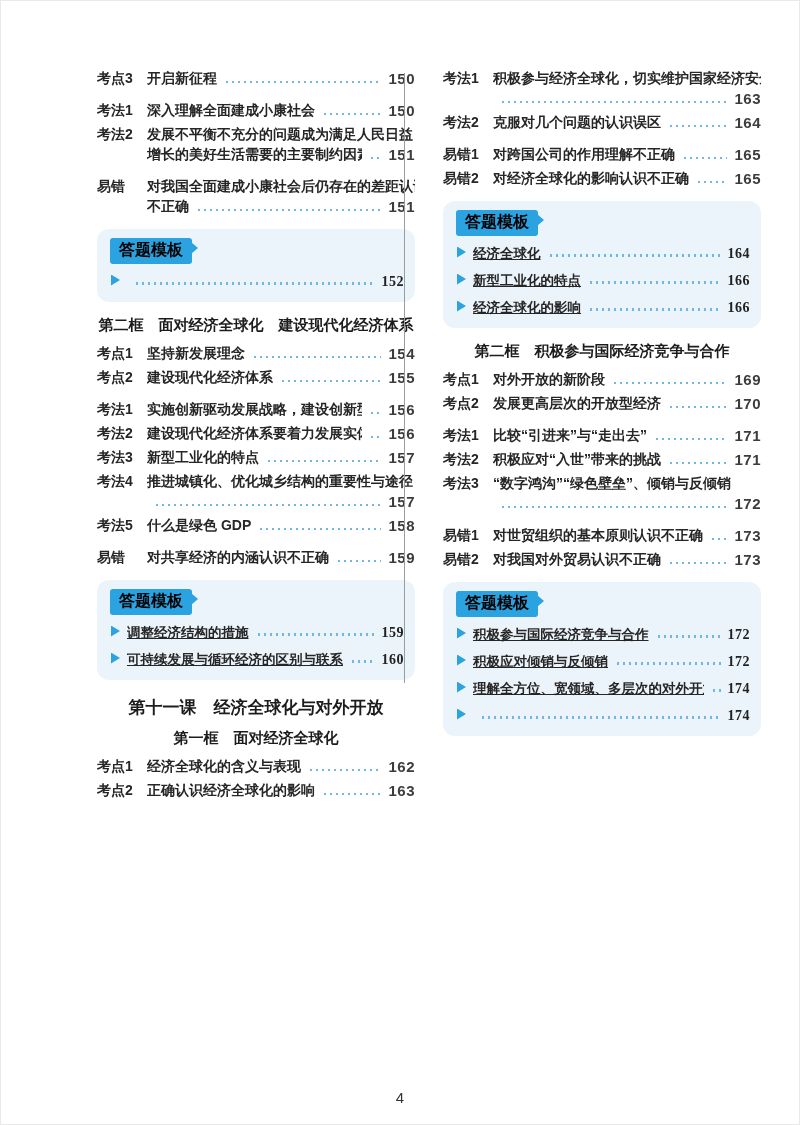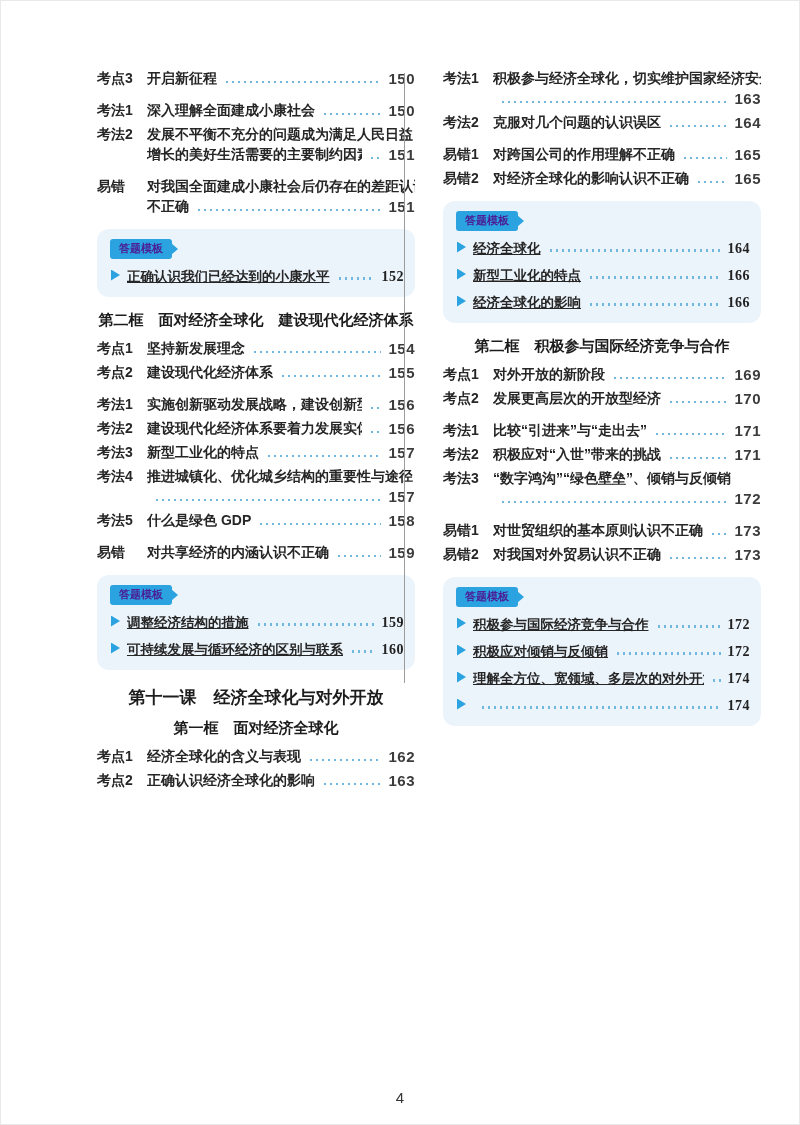--- a/index.html
+++ b/index.html
@@ -33,22 +33,22 @@
   .pagenum{flex:0 0 auto;font-weight:bold;font-size:15px;color:var(--pagenum);letter-spacing:.5px;}
 
   
   .heading{text-align:center;font-weight:bold;color:#1c1c1c;}
   .heading.course{font-size:17px;margin:16px 0 9px;}
   .heading.frame{font-size:15px;margin:10px 0 9px;}
 
   
   .template-box{background:var(--box-bg);border-radius:12px;padding:9px 11px 7px 13px;margin:12px 0 14px;}
   .badge-row{margin-bottom:4px;}
-  .badge{position:relative;display:inline-block;background:var(--accent);color:#4c1d95;
-         font-size:11px;font-weight:bold;padding:2px 9px 3px;border-radius:3px;}
+  .badge{position:relative;display:inline-block;background:var(--accent);color:#000000;
+         font-size:16px;font-weight:bold;padding:2px 9px 3px;border-radius:3px;}
   .badge::after{content:"";position:absolute;right:-6px;top:4px;width:0;height:0;
          border-style:solid;border-width:6px 0 6px 7px;
          border-color:transparent transparent transparent var(--accent);}
   .trow{display:flex;align-items:flex-end;padding:4.5px 0;line-height:18px;
         font-family:"Liberation Serif","DejaVu Serif",serif;font-size:13.5px;font-weight:bold;color:#1a1a1a;}
   .trow .arrow{flex:0 0 auto;width:9px;height:11px;margin:0 7px 3px 1px;background:var(--accent);
         clip-path:polygon(0 0,100% 50%,0 100%);align-self:center;}
   .trow .text{font-family:inherit;text-decoration:underline;}
   .trow .dots{margin-bottom:6px;min-width:8px;}
   .trow .pagenum{font-family:"Liberation Serif","DejaVu Serif",serif;font-size:14px;color:#222;letter-spacing:.5px;}
@@ -105,21 +105,20 @@
               <span class="text">不正确</span>
               <span class="dots"></span>
               <span class="pagenum">151</span>
             </div>
           </div>
         </div>
         <div class="template-box">
           <div class="badge-row"><span class="badge">答题模板</span></div>
           <div class="trow">
             <span class="arrow"></span>
-            <span class="text">正确认识我们已经达到的小康水平</span>
             <span class="dots"></span>
             <span class="pagenum">152</span>
           </div>
         </div>
         <div class="heading frame">第二框　面对经济全球化　建设现代化经济体系</div>
         <div class="group">
           <div class="toc-item">
             <div class="line">
               <span class="label">考点1</span>
               <span class="text">坚持新发展理念</span>

